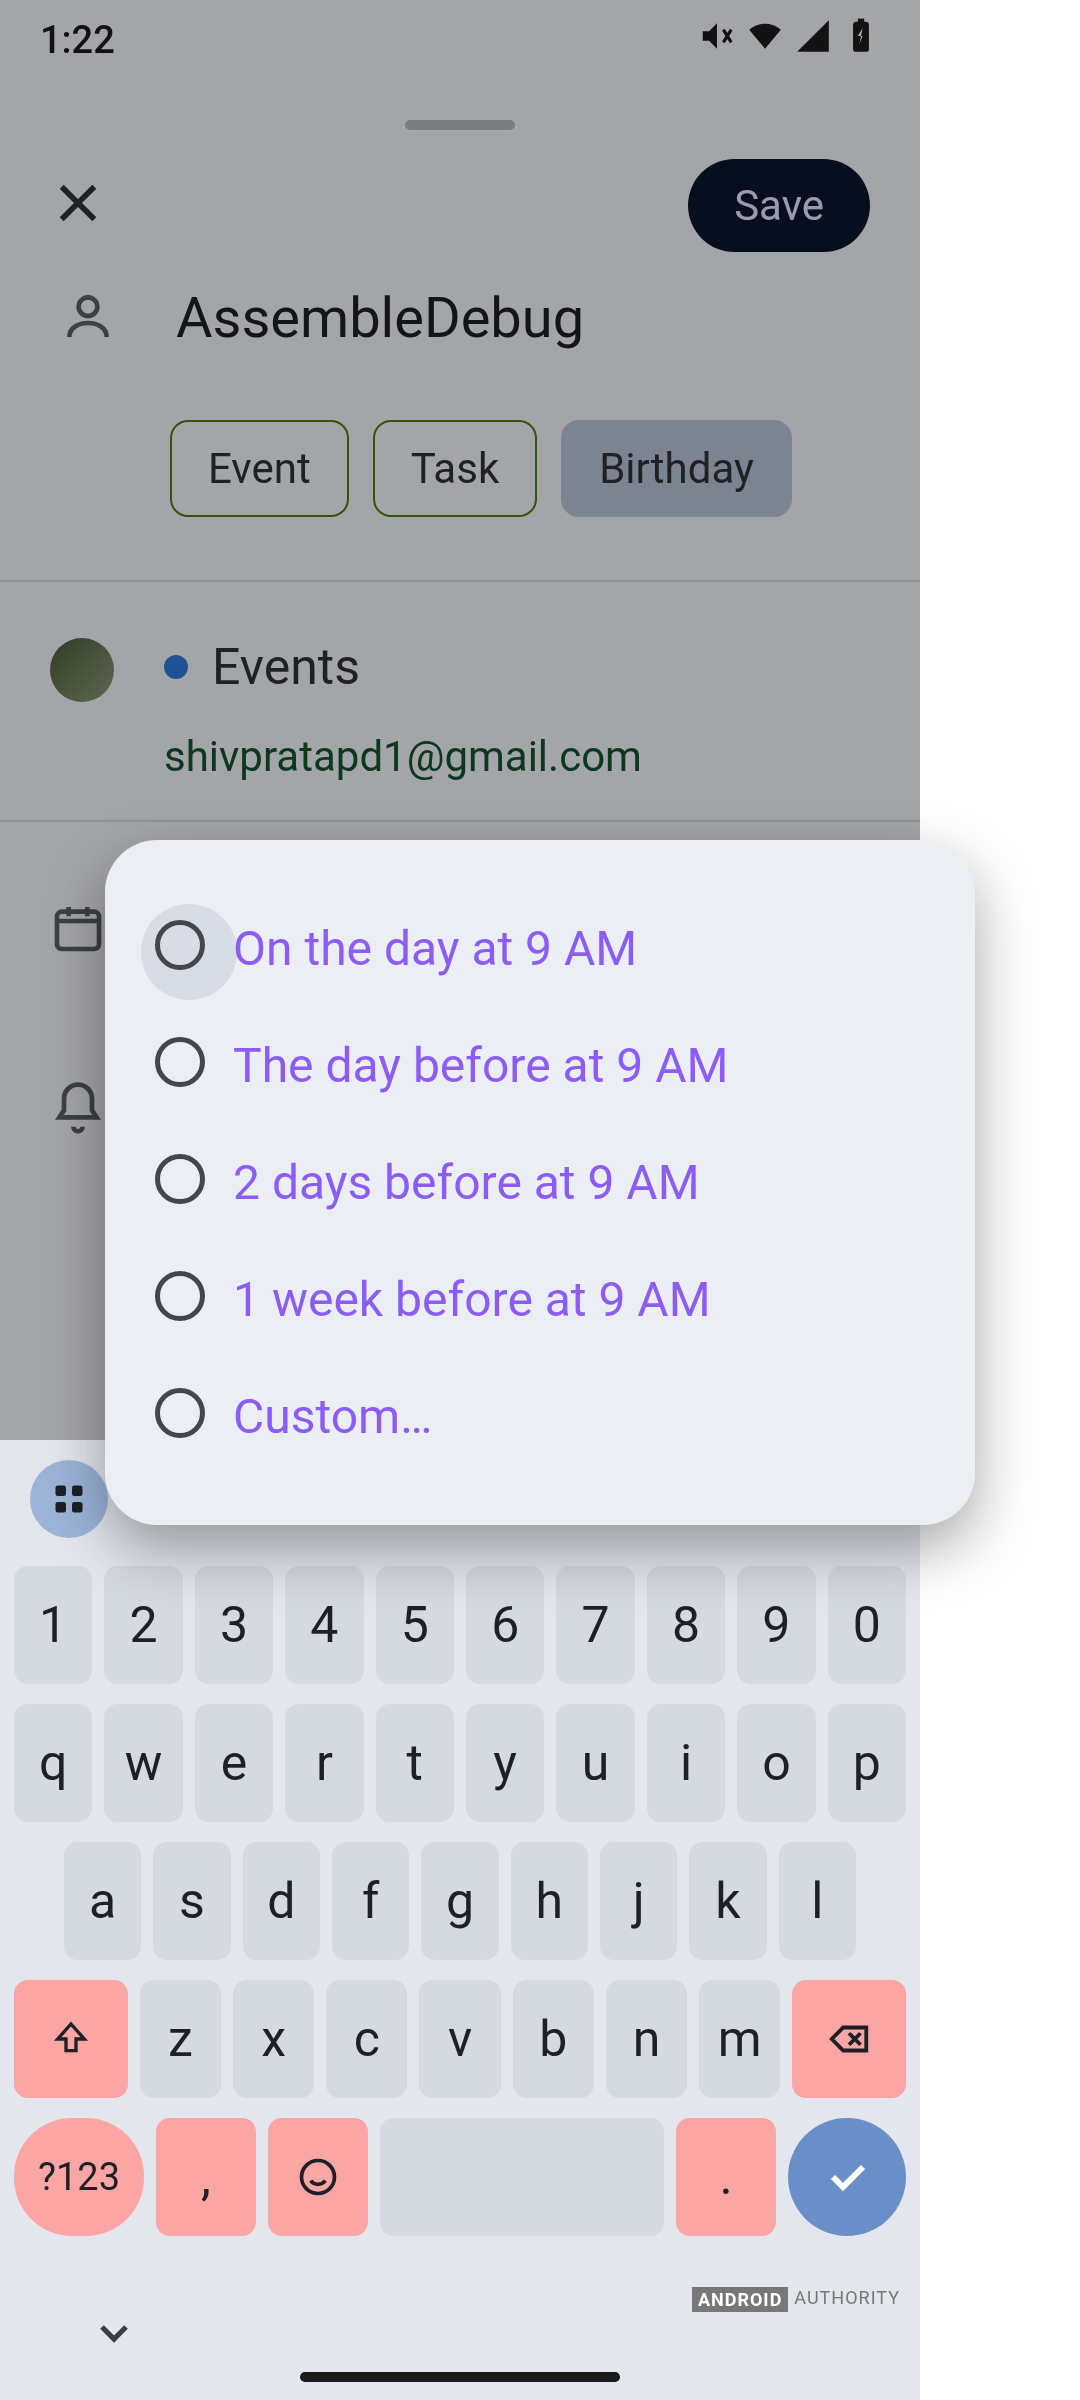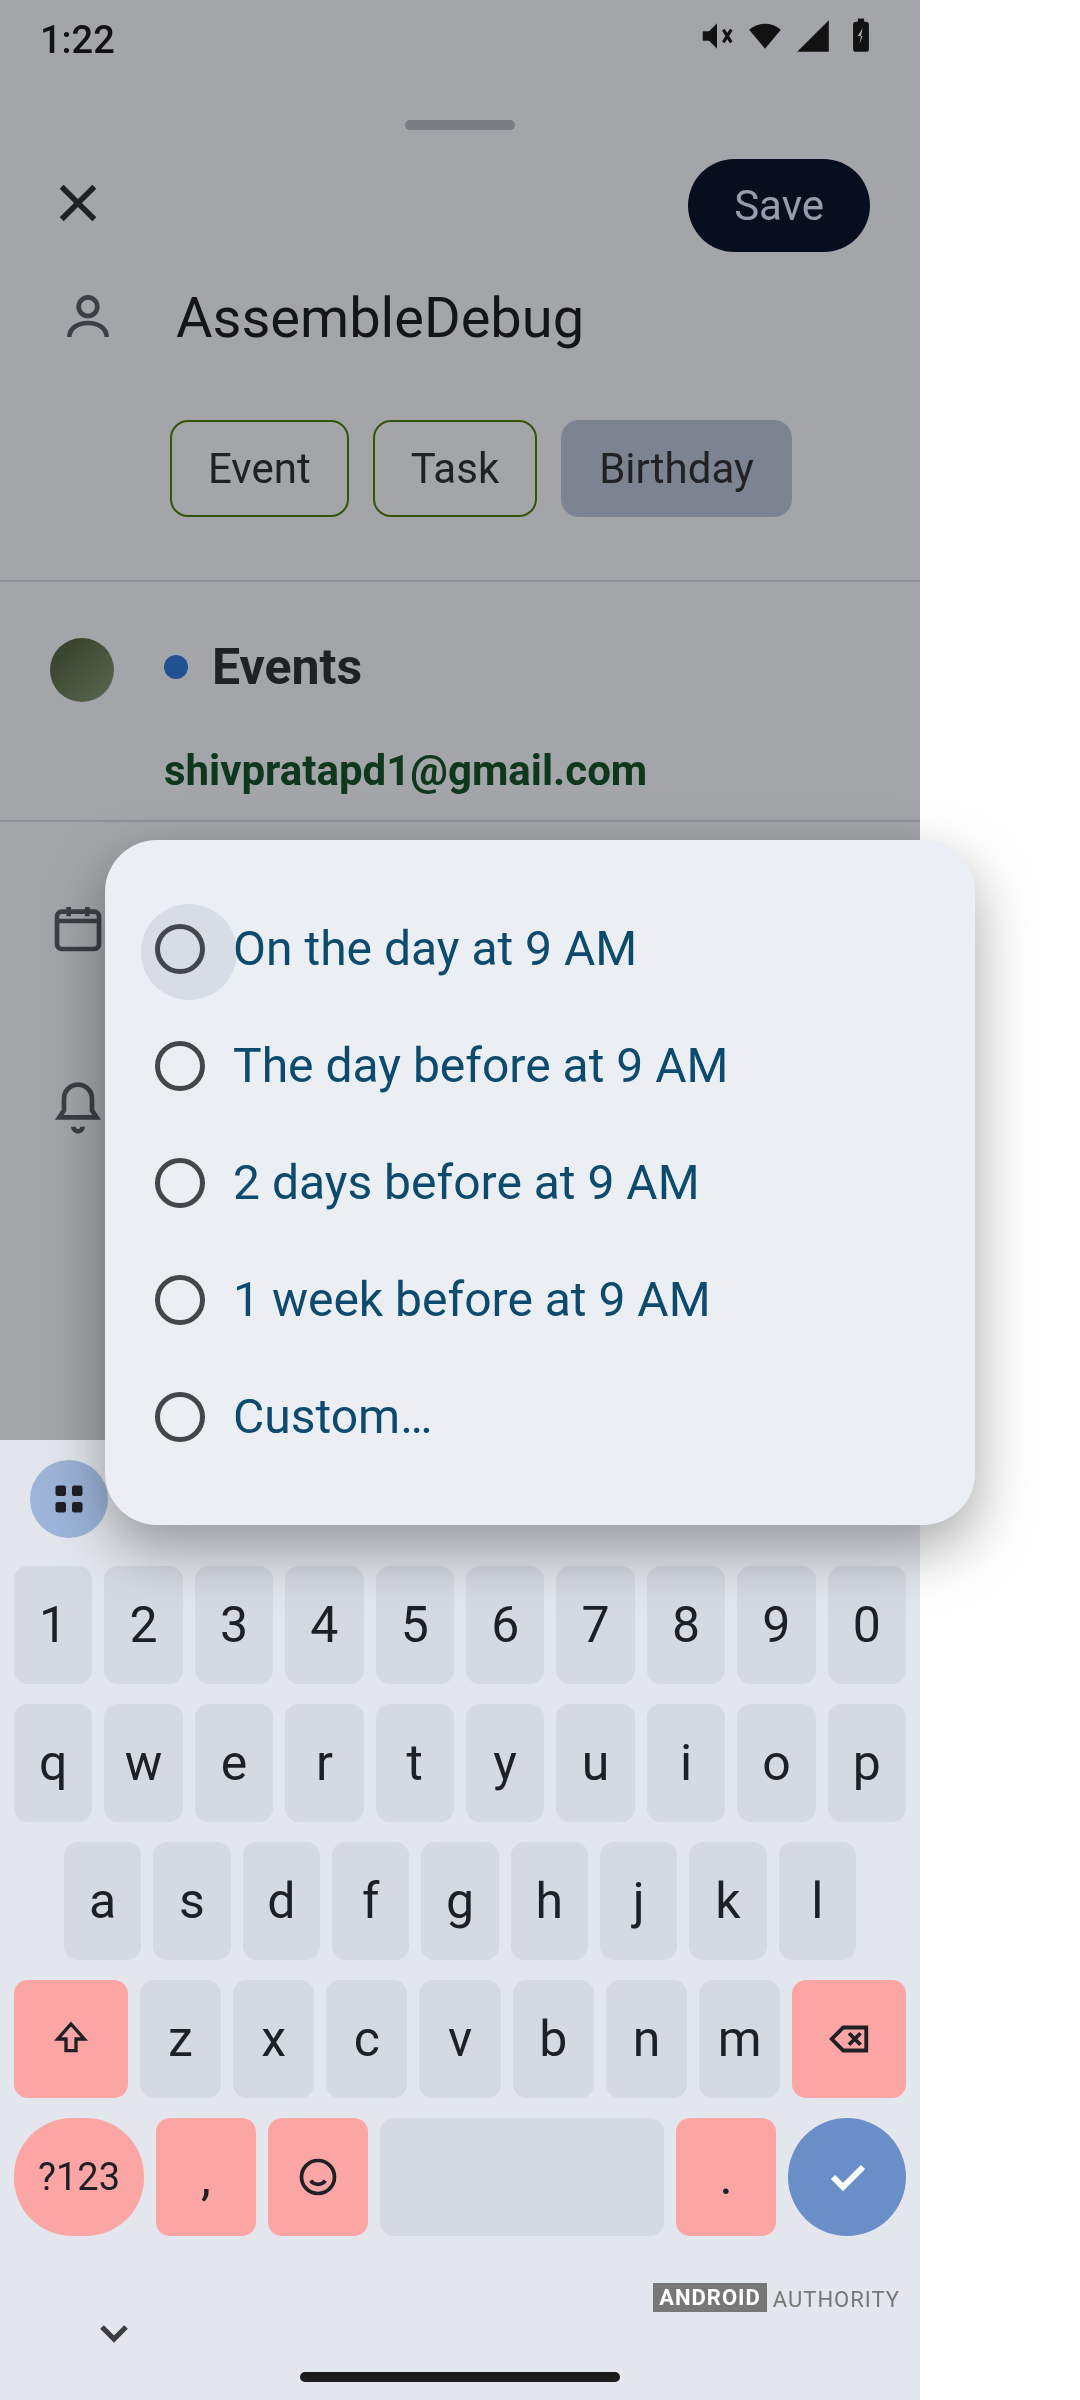--- a/index.html
+++ b/index.html
@@ -31,32 +31,32 @@
 .chips { position: absolute; top: 420px; left: 170px; display: flex; gap: 24px; }
 .chip { border: 2px solid #4d7c0f; border-radius: 18px; padding: 22px 36px; font-size: 42px; color: #303236; }
 .chip.selected { background: #b9c3d6; border-color: #b9c3d6; }
 
 
 .divider { position: absolute; left: 0; right: 0; height: 2px; background: #d2d6dd; }
 
 
 .cal-row { position: absolute; top: 618px; left: 0; right: 0; display: flex; align-items: flex-start; gap: 50px; padding: 20px 50px; }
 .avatar { width: 64px; height: 64px; border-radius: 50%; background: linear-gradient(135deg,#4a5a3a,#8a9a7a); flex-shrink: 0; }
-.cal-info { display: flex; flex-direction: column; gap: 24px; font-weight: bold; }
+.cal-info { display: flex; flex-direction: column; gap: 10px; }
 .cal-line1 { display: flex; align-items: center; gap: 24px; font-size: 50px; color: #303236; }
 .dot { width: 24px; height: 24px; border-radius: 50%; background: #2f79d8; display: inline-block; }
 .cal-line2 { font-size: 42px; color: #14532d; margin-top: 26px; }
 
 
 .bg-row { position: absolute; left: 0; right: 0; display: flex; align-items: center; justify-content: space-between; padding: 30px 50px; }
 .bg-row svg { width: 56px; height: 56px; color: #5a5e66; }
 
 
 .dialog { position: absolute; top: 840px; left: 105px; width: 870px; background: #ebeef3; border-radius: 52px; padding: 50px 40px; box-shadow: 0 24px 60px rgba(0,0,0,0.35); z-index: 10; }
-.radio-item { display: flex; align-items: center; gap: 28px; padding: 30px 10px; font-size: 48px; color: #0c4a6e; border-radius: 40px; }
+.radio-item { display: flex; align-items: flex-start; gap: 28px; padding: 30px 10px; font-size: 48px; color: #8b5cf6; border-radius: 40px; }
 .radio-item.highlight { position: relative; }
 .radio-item.highlight::before { content: ""; position: absolute; left: -4px; top: 14px; width: 96px; height: 96px; border-radius: 50%; background: #d7dce5; z-index: -1; }
 .radio-circle { width: 50px; height: 50px; border: 5px solid #44464c; border-radius: 50%; flex-shrink: 0; }
 
 
 .keyboard { position: absolute; bottom: 130px; left: 0; right: 0; height: 830px; background: #e3e6ec; padding: 20px 14px 30px; display: flex; flex-direction: column; gap: 20px; }
 .kb-top { display: flex; align-items: center; justify-content: space-between; padding: 0 16px 8px; }
 .kb-top .grid-btn { width: 78px; height: 78px; border-radius: 50%; background: #9cb4d8; display: flex; align-items: center; justify-content: center; }
 .kb-top .mic-btn { width: 78px; height: 78px; display: flex; align-items: center; justify-content: center; }
 .kb-row { display: flex; gap: 12px; justify-content: center; }
@@ -68,21 +68,21 @@
 .key.sym { border-radius: 58px; width: 130px; flex: none; }
 .key.comma, .key.period { width: 100px; flex: none; }
 .key.emoji { width: 100px; flex: none; }
 
 
 .nav-bar { position: absolute; bottom: 0; left: 0; right: 0; height: 130px; background: #e3e6ec; display: flex; align-items: center; }
 .nav-chev { position: absolute; left: 90px; }
 .nav-chev svg { width: 48px; height: 48px; color: #3a3d42; }
 .nav-pill { position: absolute; left: 50%; bottom: 18px; transform: translateX(-50%); width: 320px; height: 10px; border-radius: 10px; background: #1b1b1b; }
 
-.watermark { position: absolute; right: 20px; bottom: 88px; font-size: 22px; letter-spacing: 1px; color: #777; display: flex; gap: 6px; align-items: flex-end; }
+.watermark { position: absolute; right: 20px; bottom: 88px; font-size: 18px; letter-spacing: 1px; color: #777; display: flex; gap: 6px; align-items: flex-start; }
 .watermark .box { background: #777; color: #fff; padding: 2px 6px; font-weight: 700; }
 
 </style>
 </head>
 <body>
 
 <div class="screen">
 
   <div class="status-bar">
     <div class="status-left">

